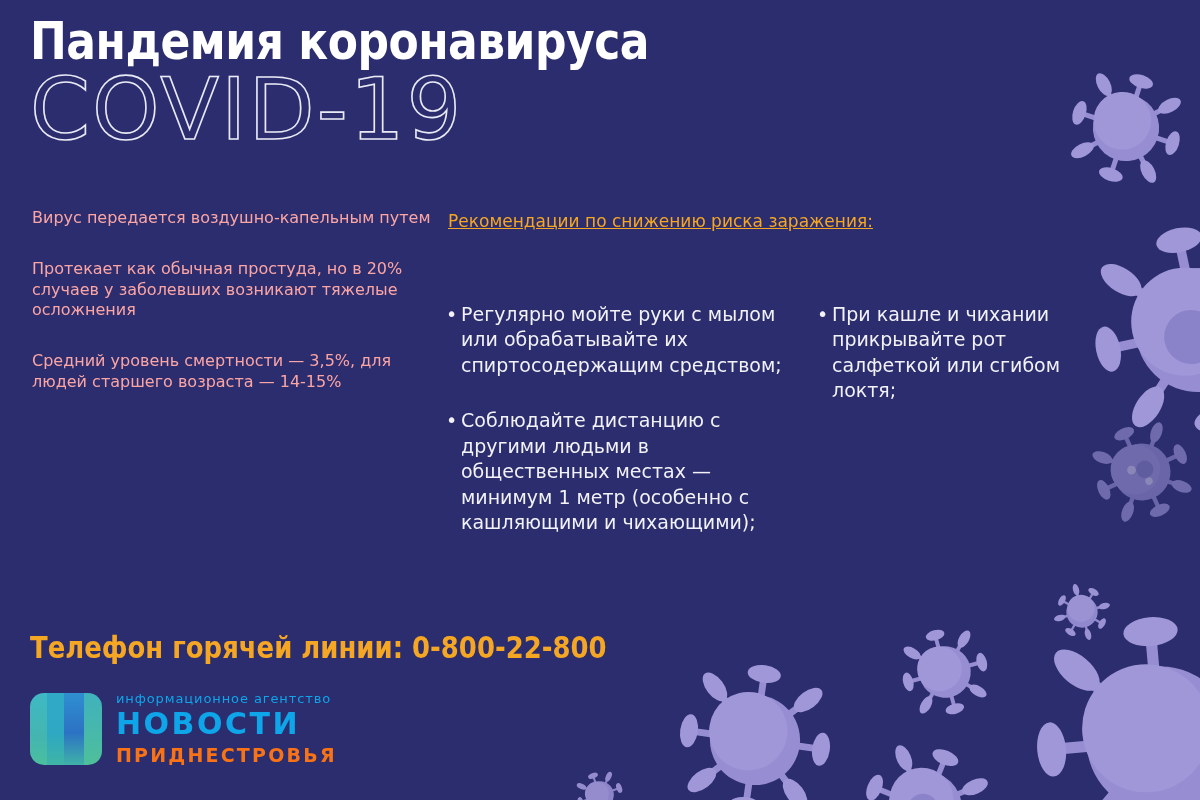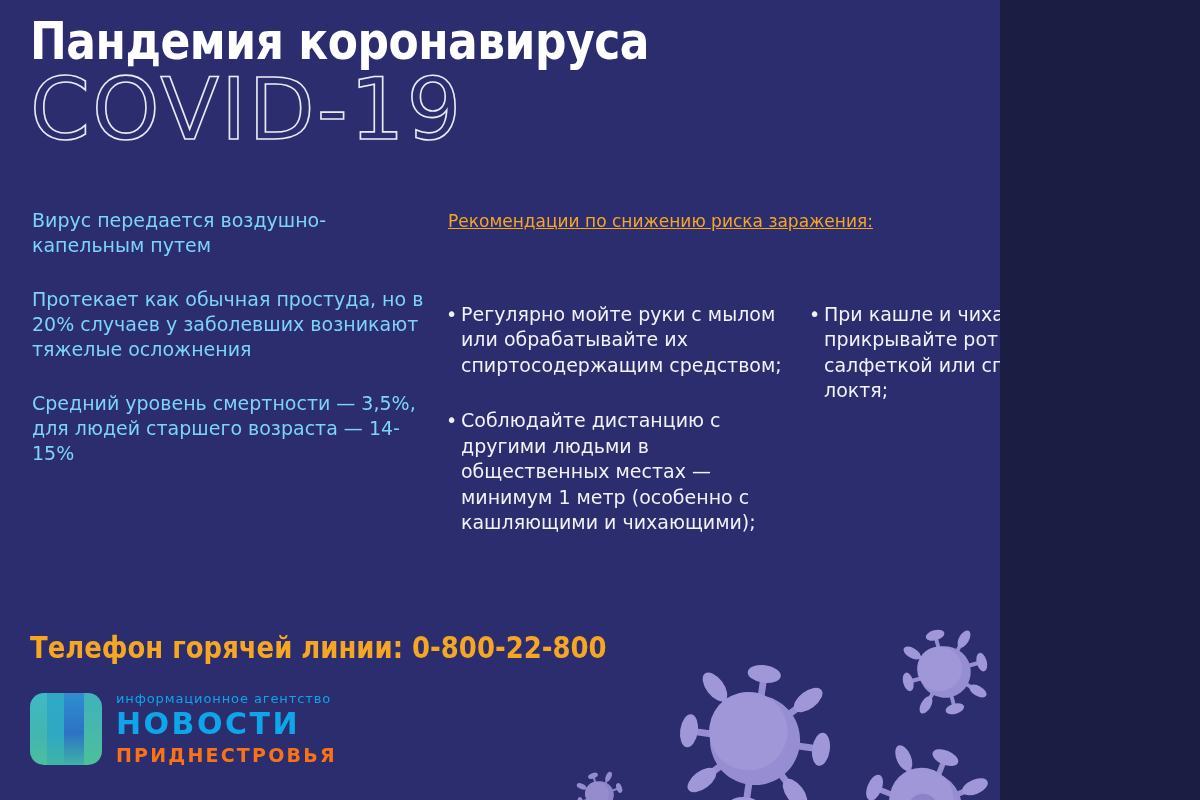--- a/index.html
+++ b/index.html
@@ -3,21 +3,21 @@
 <meta charset="utf-8">
 <title>COVID-19</title>
 <style>
   html, body {
     margin: 0;
     padding: 0;
     background: #1c1d42;
   }
   #poster {
     position: relative;
-    width: 1000px;
+    width: 1200px;
     height: 800px;
     background: #2b2d6e;
     overflow: hidden;
     font-family: "DejaVu Sans", "Liberation Sans", sans-serif;
   }
 
   
   #virus-layer {
     position: absolute;
     inset: 0;
@@ -67,22 +67,22 @@
   }
 
   
   .left-col {
     position: absolute;
     left: 32px;
     top: 208px;
     width: 400px;
   }
   .fact {
-    color: #7dd3fc;
-    font-size: 19px;
+    color: #fca5a5;
+    font-size: 16px;
     line-height: 1.3;
     margin-bottom: 30px;
   }
   .fact:last-child { margin-bottom: 0; }
 
   .hotline {
     position: absolute;
     left: 30px;
     top: 630px;
     color: #f5a623;
@@ -105,21 +105,21 @@
     font-size: 17px;
     line-height: 1.32;
     text-decoration: underline;
   }
   .rec-cols {
     position: absolute;
     left: 446px;
     top: 302px;
     width: 720px;
     display: flex;
-    gap: 8px;
+    gap: 16px;
   }
   .rec-col { width: 355px; }
   .rec-col.right { width: 300px; }
   .bullet {
     position: relative;
     color: #f2f2f8;
     font-size: 19px;
     line-height: 1.34;
     padding-left: 15px;
     margin-bottom: 30px;

